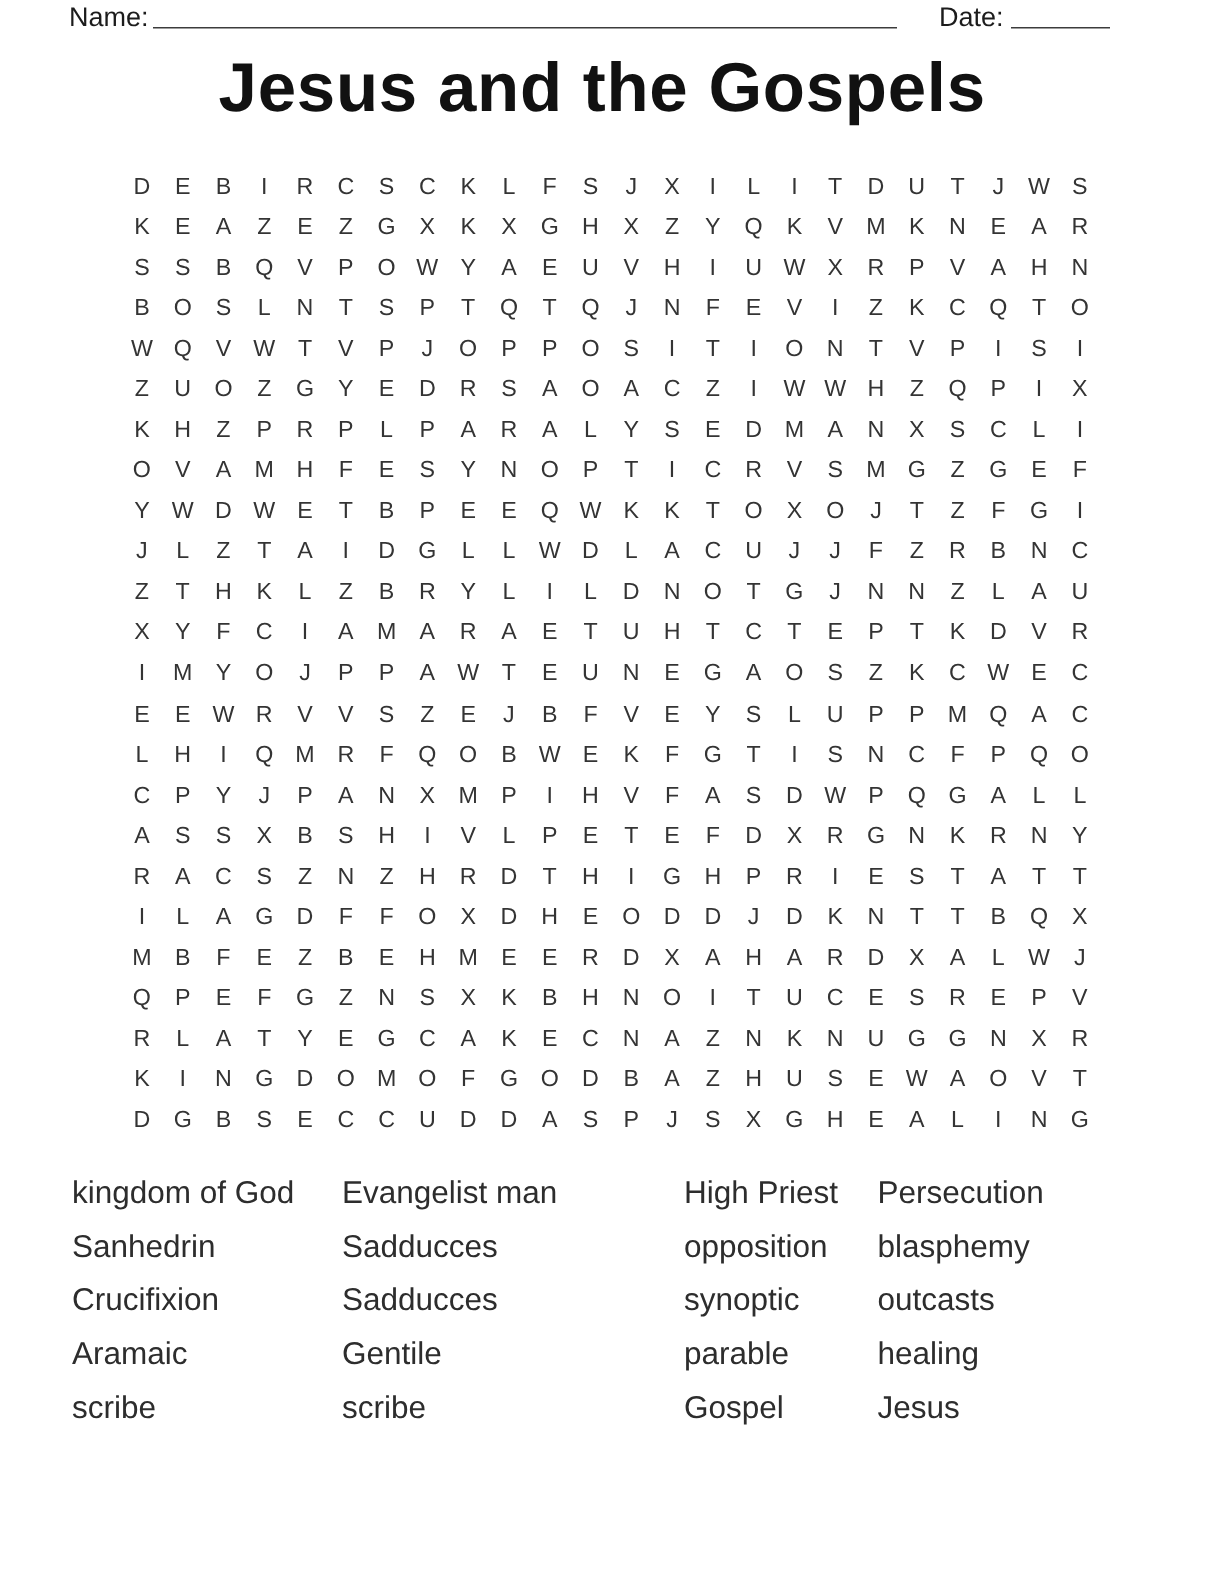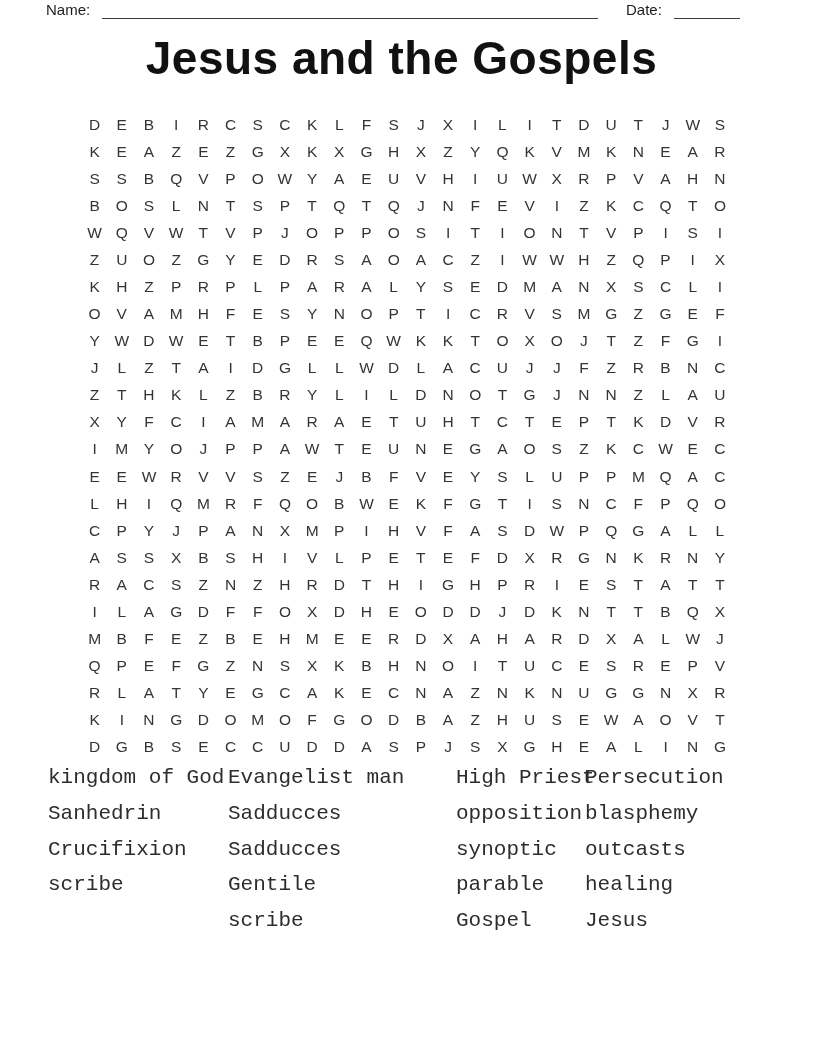--- a/index.html
+++ b/index.html
@@ -8,21 +8,21 @@
     background: #ffffff;
     font-family: "Liberation Sans", sans-serif;
     position: relative;
     overflow: hidden;
   }
   .page { position: absolute; inset: 0; }
 
   
   .hdr-label {
     position: absolute; top: 1px;
-    font-size: 15px; color: #1c1c1c;
+    font-size: 18px; color: #1c1c1c;
   }
   #name-label { left: 46px; }
   #date-label { left: 626px; }
   .fill-line {
     position: absolute; top: 0; height: 18px;
     border-bottom: 1.6px solid #3c3c3c;
   }
   #name-line { left: 102px; width: 496px; }
   #date-line { left: 674px; width: 66px; }
 
@@ -40,21 +40,21 @@
     display: grid;
     grid-template-columns: repeat(24, 27.2px);
     grid-auto-rows: 27.08px;
   }
   .cell {
     display: flex; align-items: center; justify-content: center;
     font-size: 15.5px; font-weight: 500; color: #343434;
   }
 
   
-  .word-bank { position: absolute; top: 760px; left: 0; width: 816px; height: 178px; font-family: Liberation Mono, monospace; }
+  .word-bank { position: absolute; top: 778px; left: 0; width: 816px; height: 178px; }
   .word-col { position: absolute; top: 0; }
   .word-col.c0 { left: 48px; }
   .word-col.c1 { left: 228px; }
   .word-col.c2 { left: 408px; margin-left: 48px; }
   .word-col.c3 { left: 585px; }
   .word {
     height: 35.7px; display: flex; align-items: center;
     font-size: 21px; color: #2d2d2d; white-space: nowrap;
   }
 </style>
@@ -648,20 +648,21 @@
       <span class="cell">I</span>
       <span class="cell">N</span>
       <span class="cell">G</span>
     </div>
 
   <div class="word-bank">
       <div class="word-col c0">
         <div class="word">kingdom of God</div>
         <div class="word">Sanhedrin</div>
         <div class="word">Crucifixion</div>
+        <div class="word">Aramaic</div>
         <div class="word">scribe</div>
       </div>
       <div class="word-col c1">
         <div class="word">Evangelist man</div>
         <div class="word">Sadducces</div>
         <div class="word">Sadducces</div>
         <div class="word">Gentile</div>
         <div class="word">scribe</div>
       </div>
       <div class="word-col c2">

